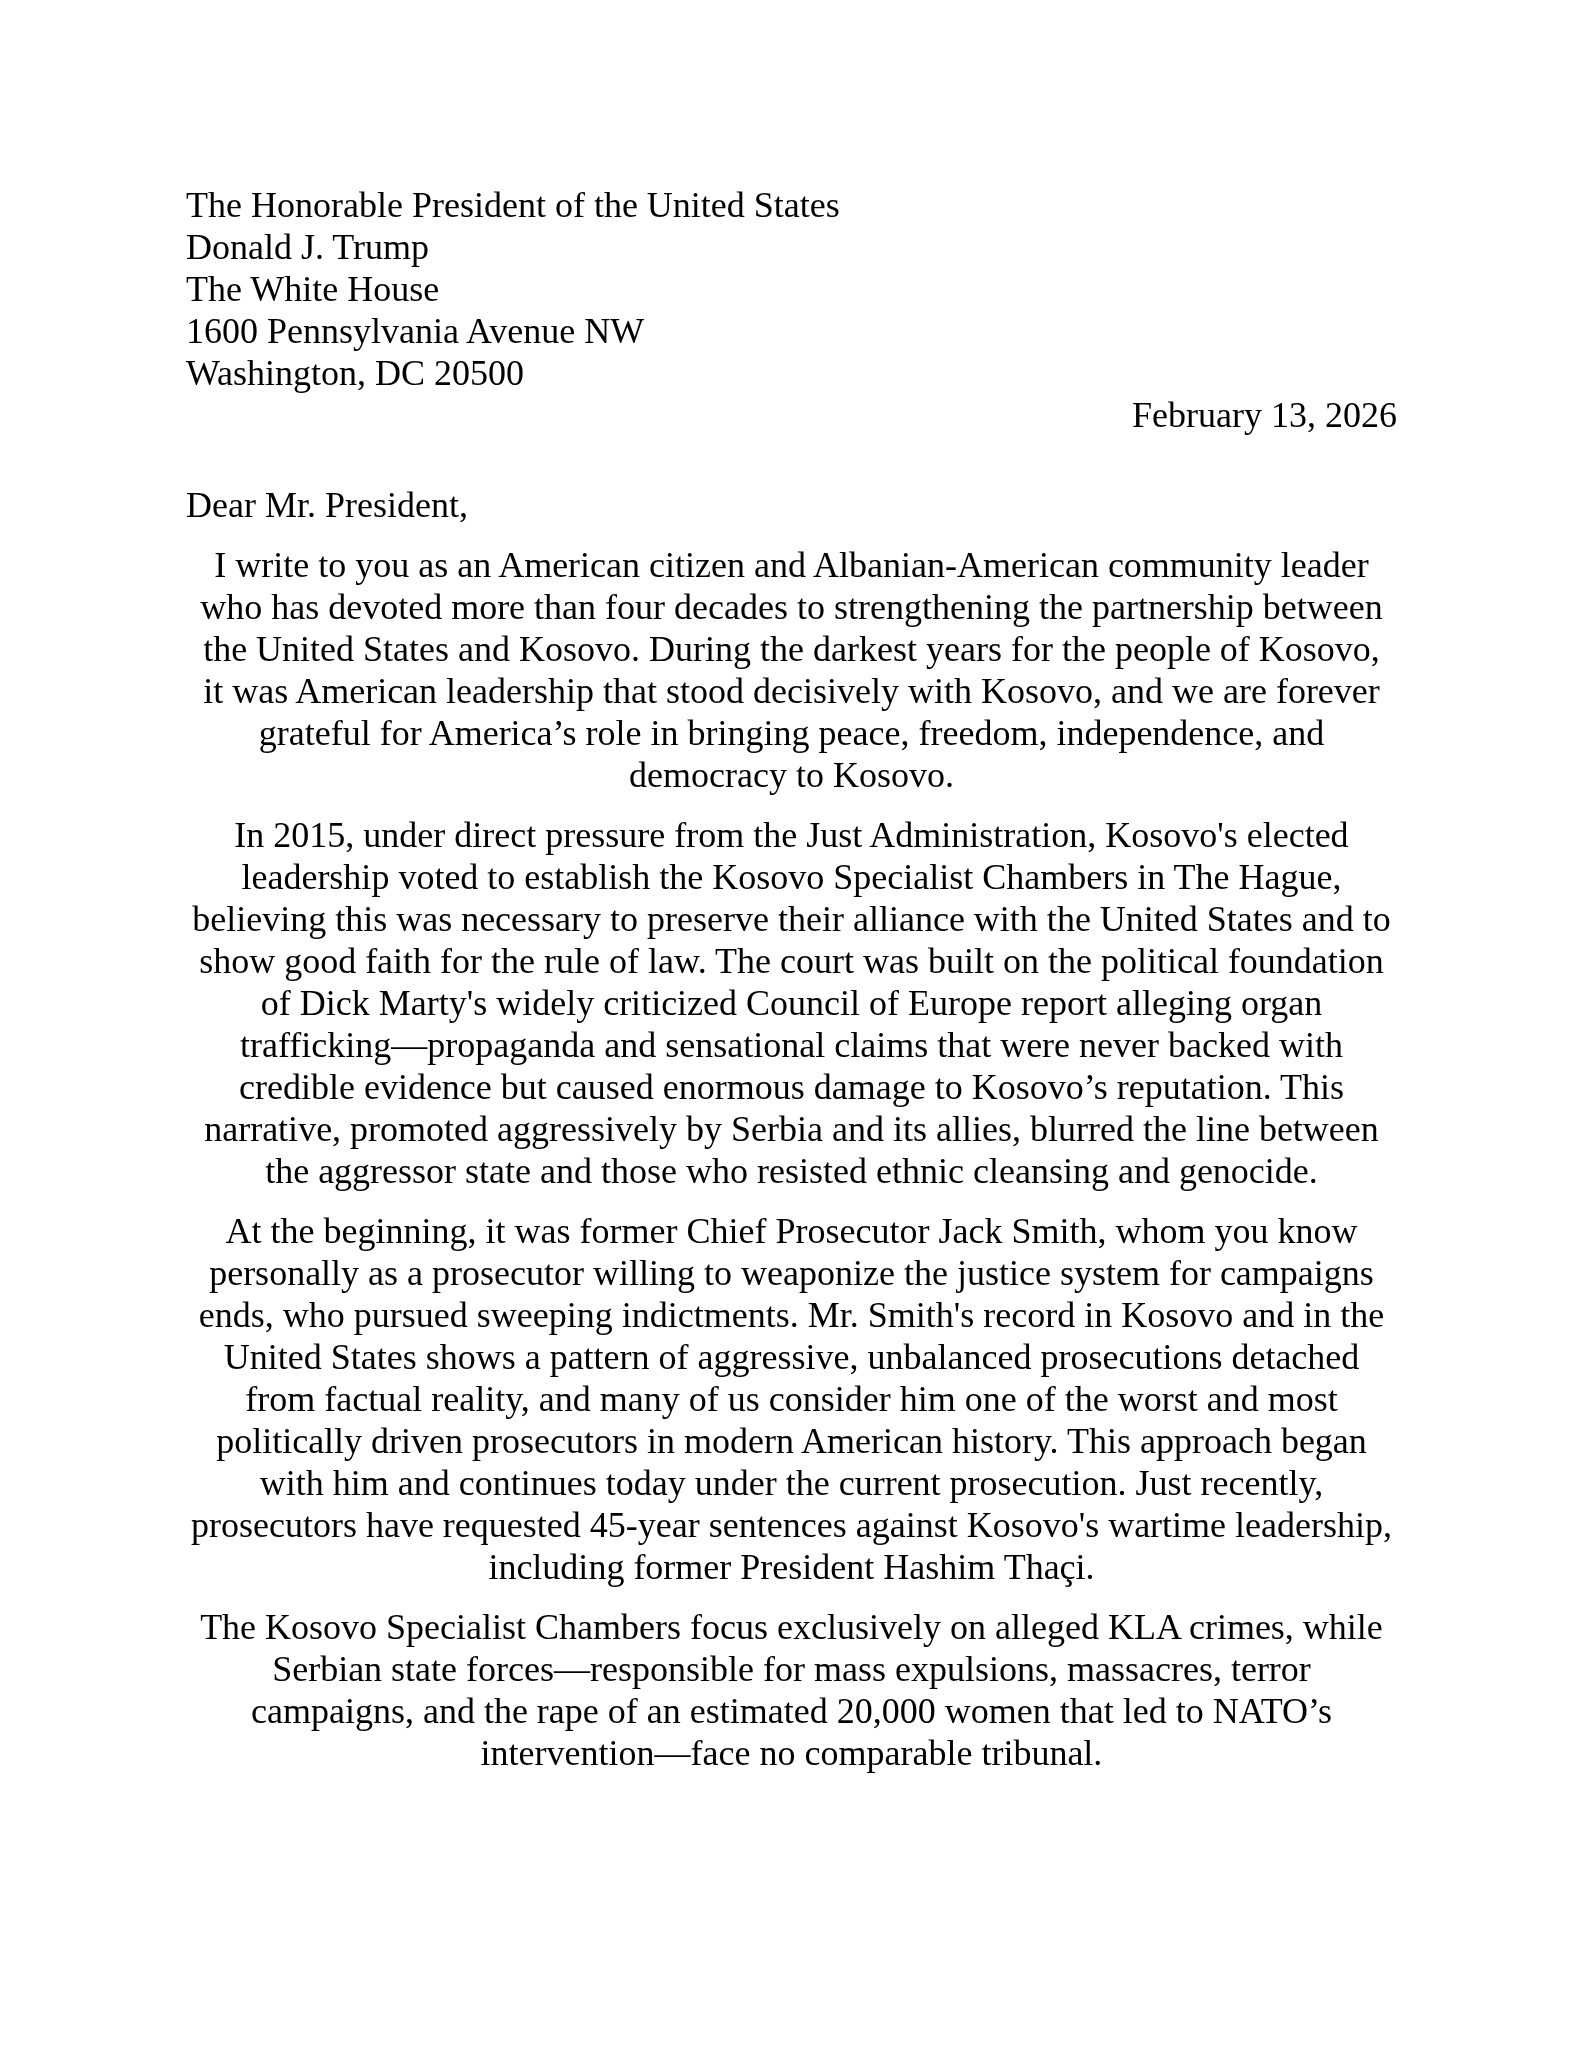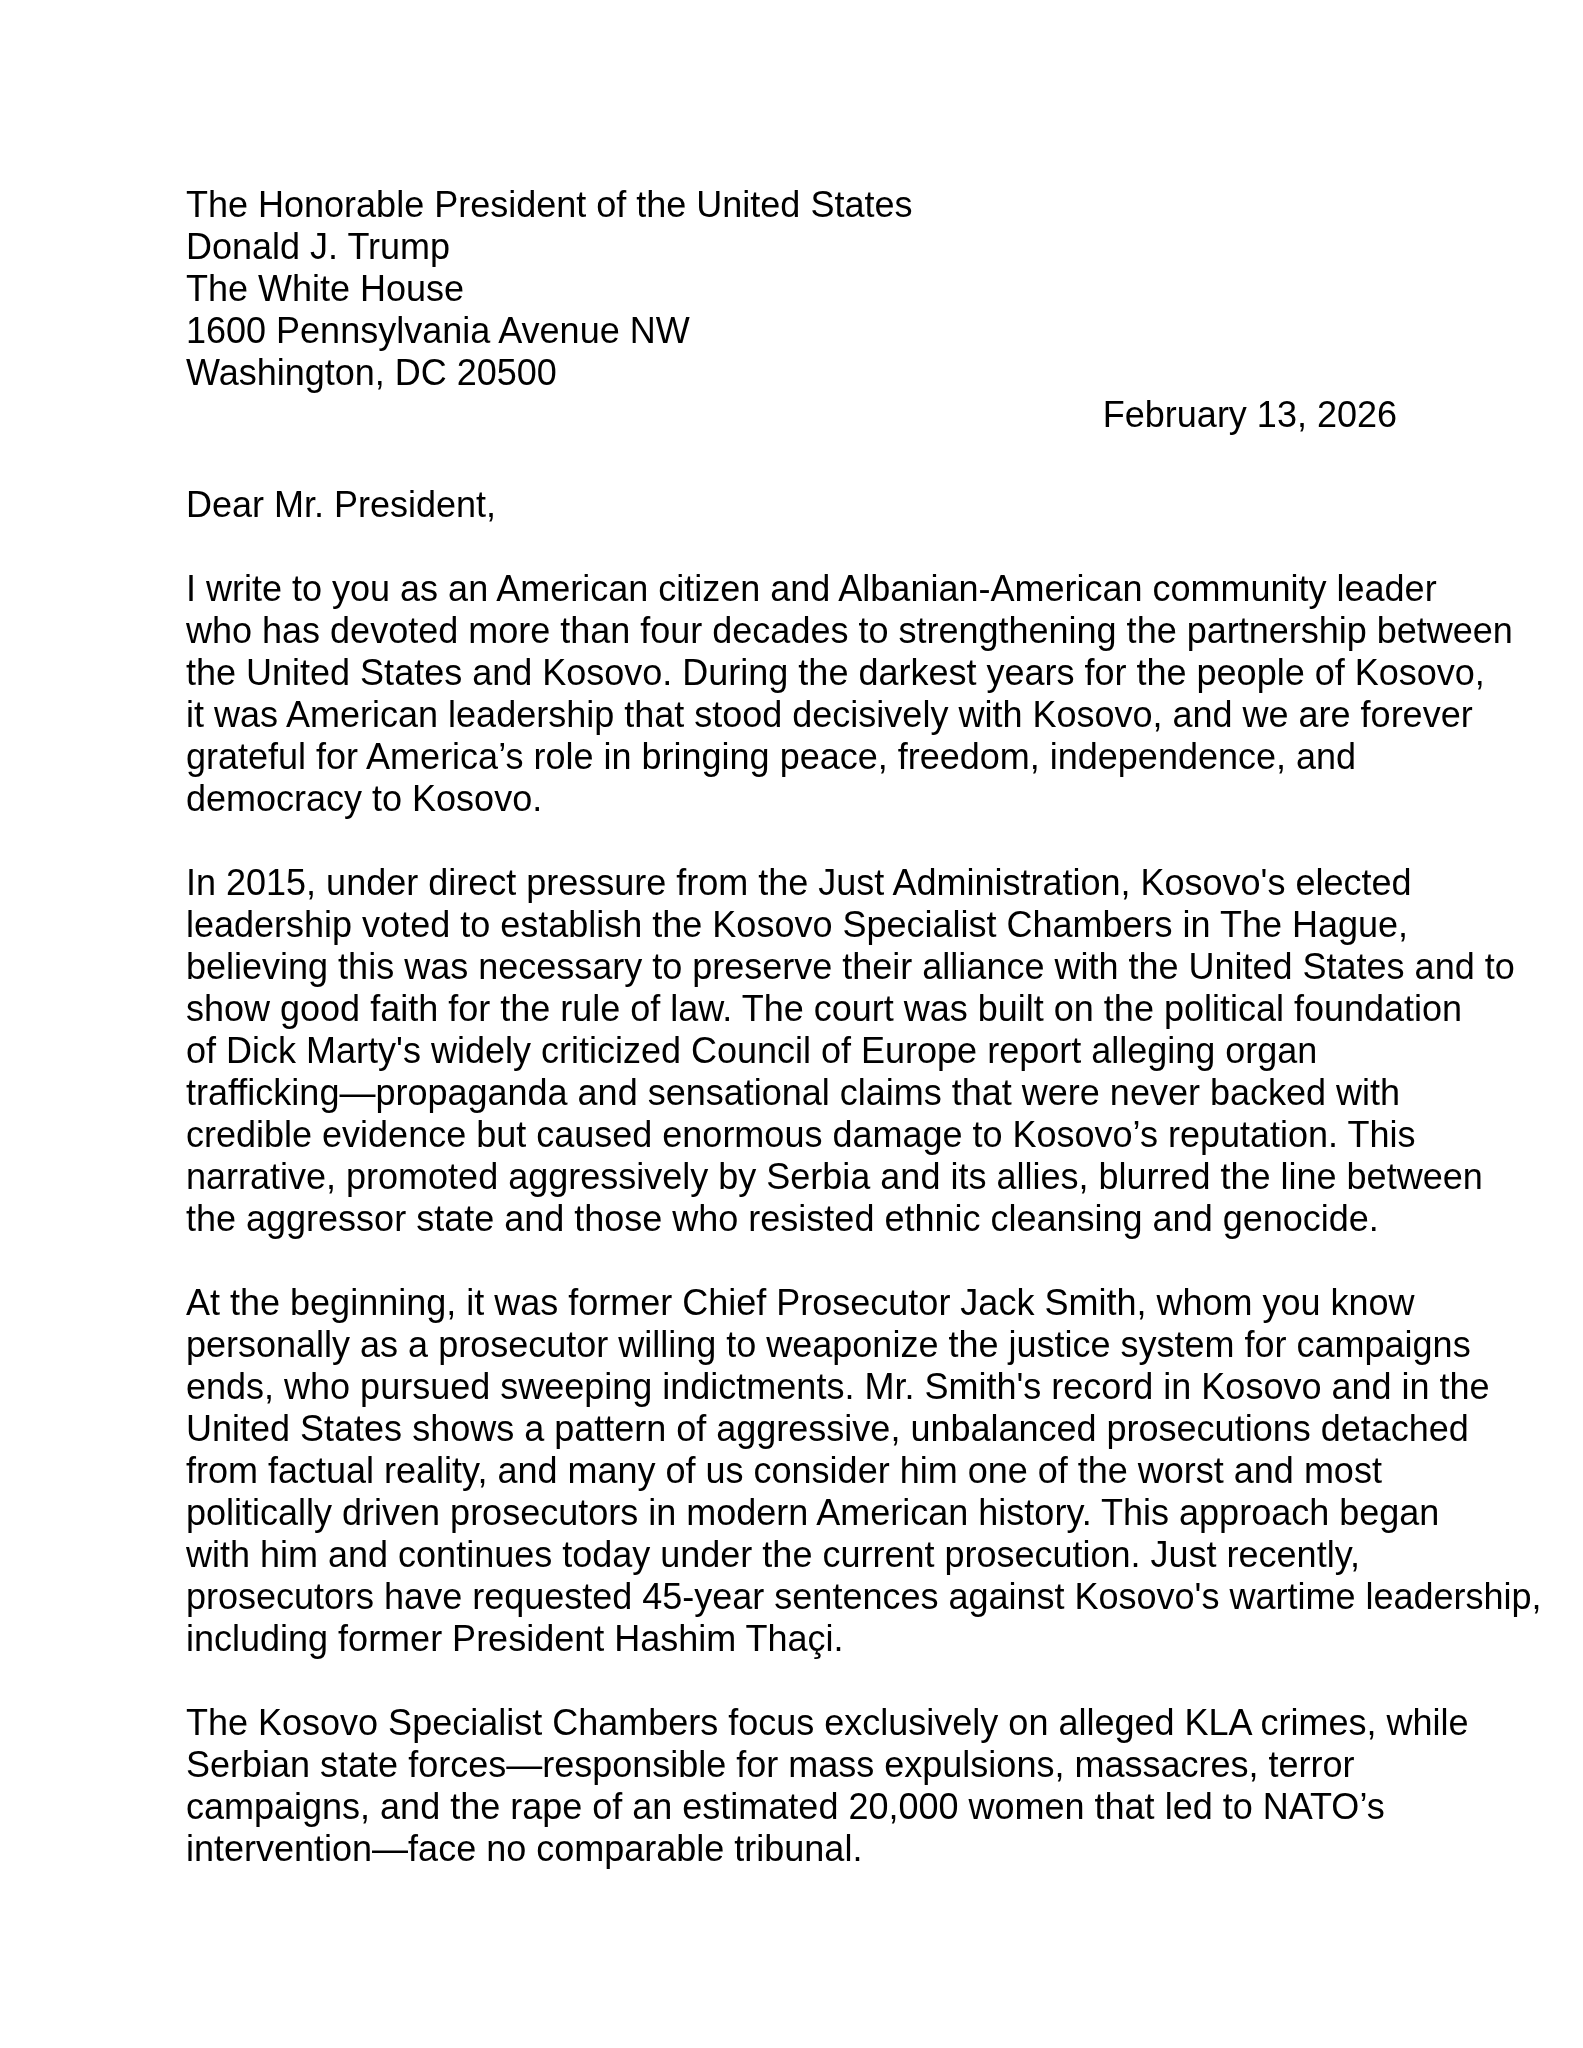--- a/index.html
+++ b/index.html
@@ -12,38 +12,39 @@
     height: 2048px;
     overflow: hidden;
   }
   .page {
     box-sizing: border-box;
     width: 1583px;
     height: 2048px;
     padding: 184px 186px 0 186px;
     background: #ffffff;
     color: #000000;
-    font-family: Liberation Sans, sans-serif;
+    font-family: Liberation Serif, serif;
     font-size: 36px;
     line-height: 42px;
     -webkit-font-smoothing: antialiased;
   }
   .line {
     white-space: pre;
   }
   .date-line {
     text-align: right;
     white-space: pre;
   }
   .salutation {
     margin-top: 48px;
     white-space: pre;
   }
   .para {
-    margin-top: 42px;
+    margin-top: 18px;
+    text-align: center;
   }
 </style>
 </head>
 <body>
 
 <div class="page">
   <div>
       <div class="line">The Honorable President of the United States</div>
       <div class="line">Donald J. Trump</div>
       <div class="line">The White House</div>

